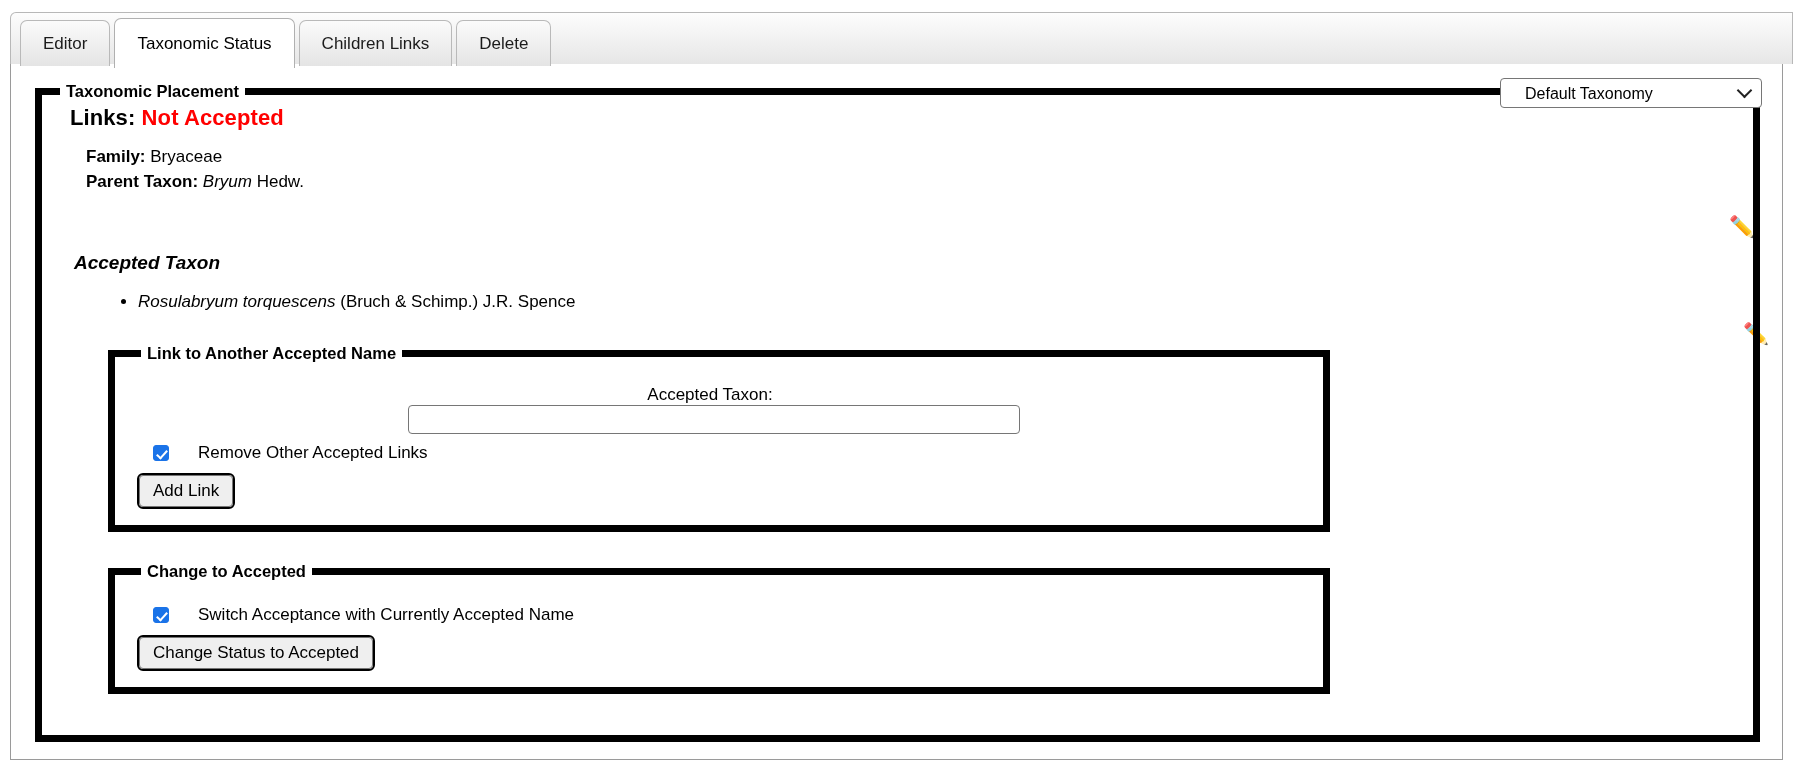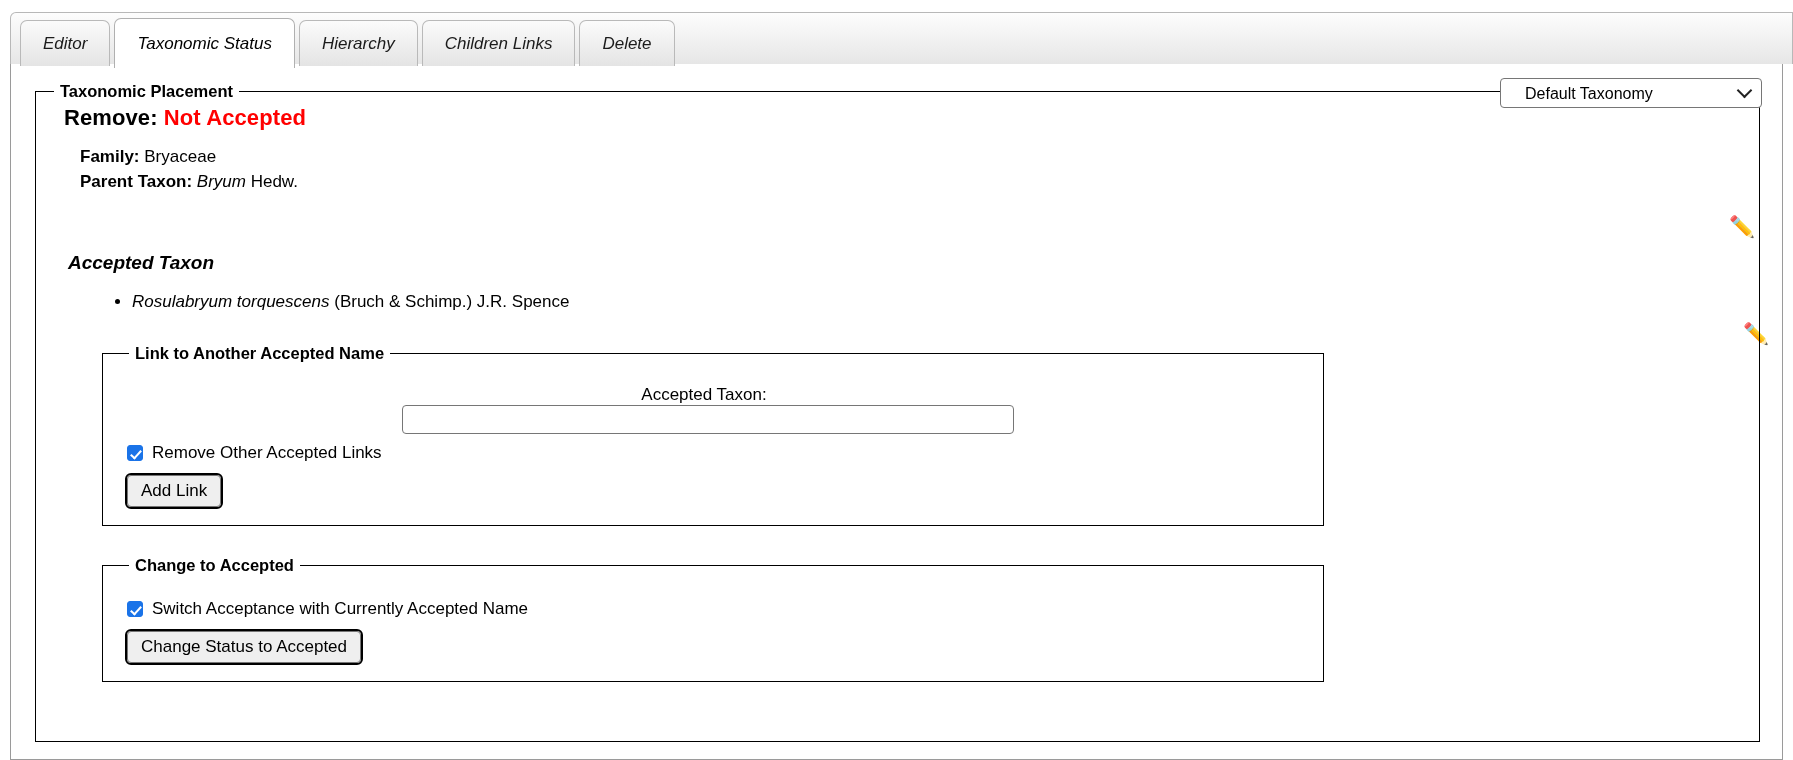--- a/index.html
+++ b/index.html
@@ -45,21 +45,20 @@
     font-size: 17px;
     color: #1b1b1b;
     background: linear-gradient(to bottom, #fbfbfb 0%, #e4e4e4 100%);
     border: 1px solid #b9b9b9;
     border-bottom: none;
     border-top-left-radius: 7px;
     border-top-right-radius: 7px;
     cursor: pointer;
     white-space: nowrap;
     position: relative;
-    font-style: italic;
   }
   .tab.active {
     background: #ffffff;
     color: #000000;
     border-color: #b0b0b0;
     height: 50px;
     z-index: 9;
     margin-bottom: -2px;
   }
 
@@ -107,21 +106,21 @@
     display: block;
     width: 9px; height: 9px;
     border-right: 2px solid #222;
     border-bottom: 2px solid #222;
     transform: rotate(45deg);
     margin-top: -2px;
   }
 
   
   fieldset {
-    border: 1px solid #000000;
+    border: 7px solid #000000;
     margin: 0;
     padding: 0;
   }
   legend {
     font-weight: bold;
     font-size: 16.5px;
     padding: 0 6px;
     color: #000;
   }
 
@@ -199,21 +198,22 @@
     font-size: 15px;
     padding: 0 6px;
     background: #fff;
     color: #000;
   }
 
   .check-row {
     display: flex;
     align-items: center;
     margin-top: 9px;
-    margin-left: 6px;
+    margin-left: 20px;
+    gap: 20px;
   }
   .cb {
     appearance: none;
     -webkit-appearance: none;
     width: 16px; height: 16px;
     border-radius: 3px;
     border: 1px solid #b0b0b0;
     background: #ffffff;
     margin: 0 9px 0 0;
     position: relative;
@@ -269,23 +269,20 @@
 <div class="tabbar">
   <div class="tabbar-strip"></div>
   <div class="tabs">
     <div class="tab">
       <span>Editor</span>
     </div>
     <div class="tab active">
       <span>Taxonomic Status</span>
     </div>
     <div class="tab">
-      <span>Hierarchy</span>
-    </div>
-    <div class="tab">
       <span>Children Links</span>
     </div>
     <div class="tab">
       <span>Delete</span>
     </div>
   </div>
 </div>
 
 <div class="page">
 
@@ -296,21 +293,21 @@
     <span class="select-chevron"></span>
   </div>
 
   <span class="pencil pencil-1">✏️</span>
   <span class="pencil pencil-2">✏️</span>
 
   <fieldset class="placement-fs">
     <legend>Taxonomic Placement</legend>
 
     <div class="status-line">
-      <span>Remove:</span>
+      <span>Links:</span>
       <span class="status-value">Not Accepted</span>
     </div>
 
     <div class="meta">
       <div>
         <b>Family:</b>
         <span>Bryaceae</span>
       </div>
       <div>
         <b>Parent Taxon:</b>

